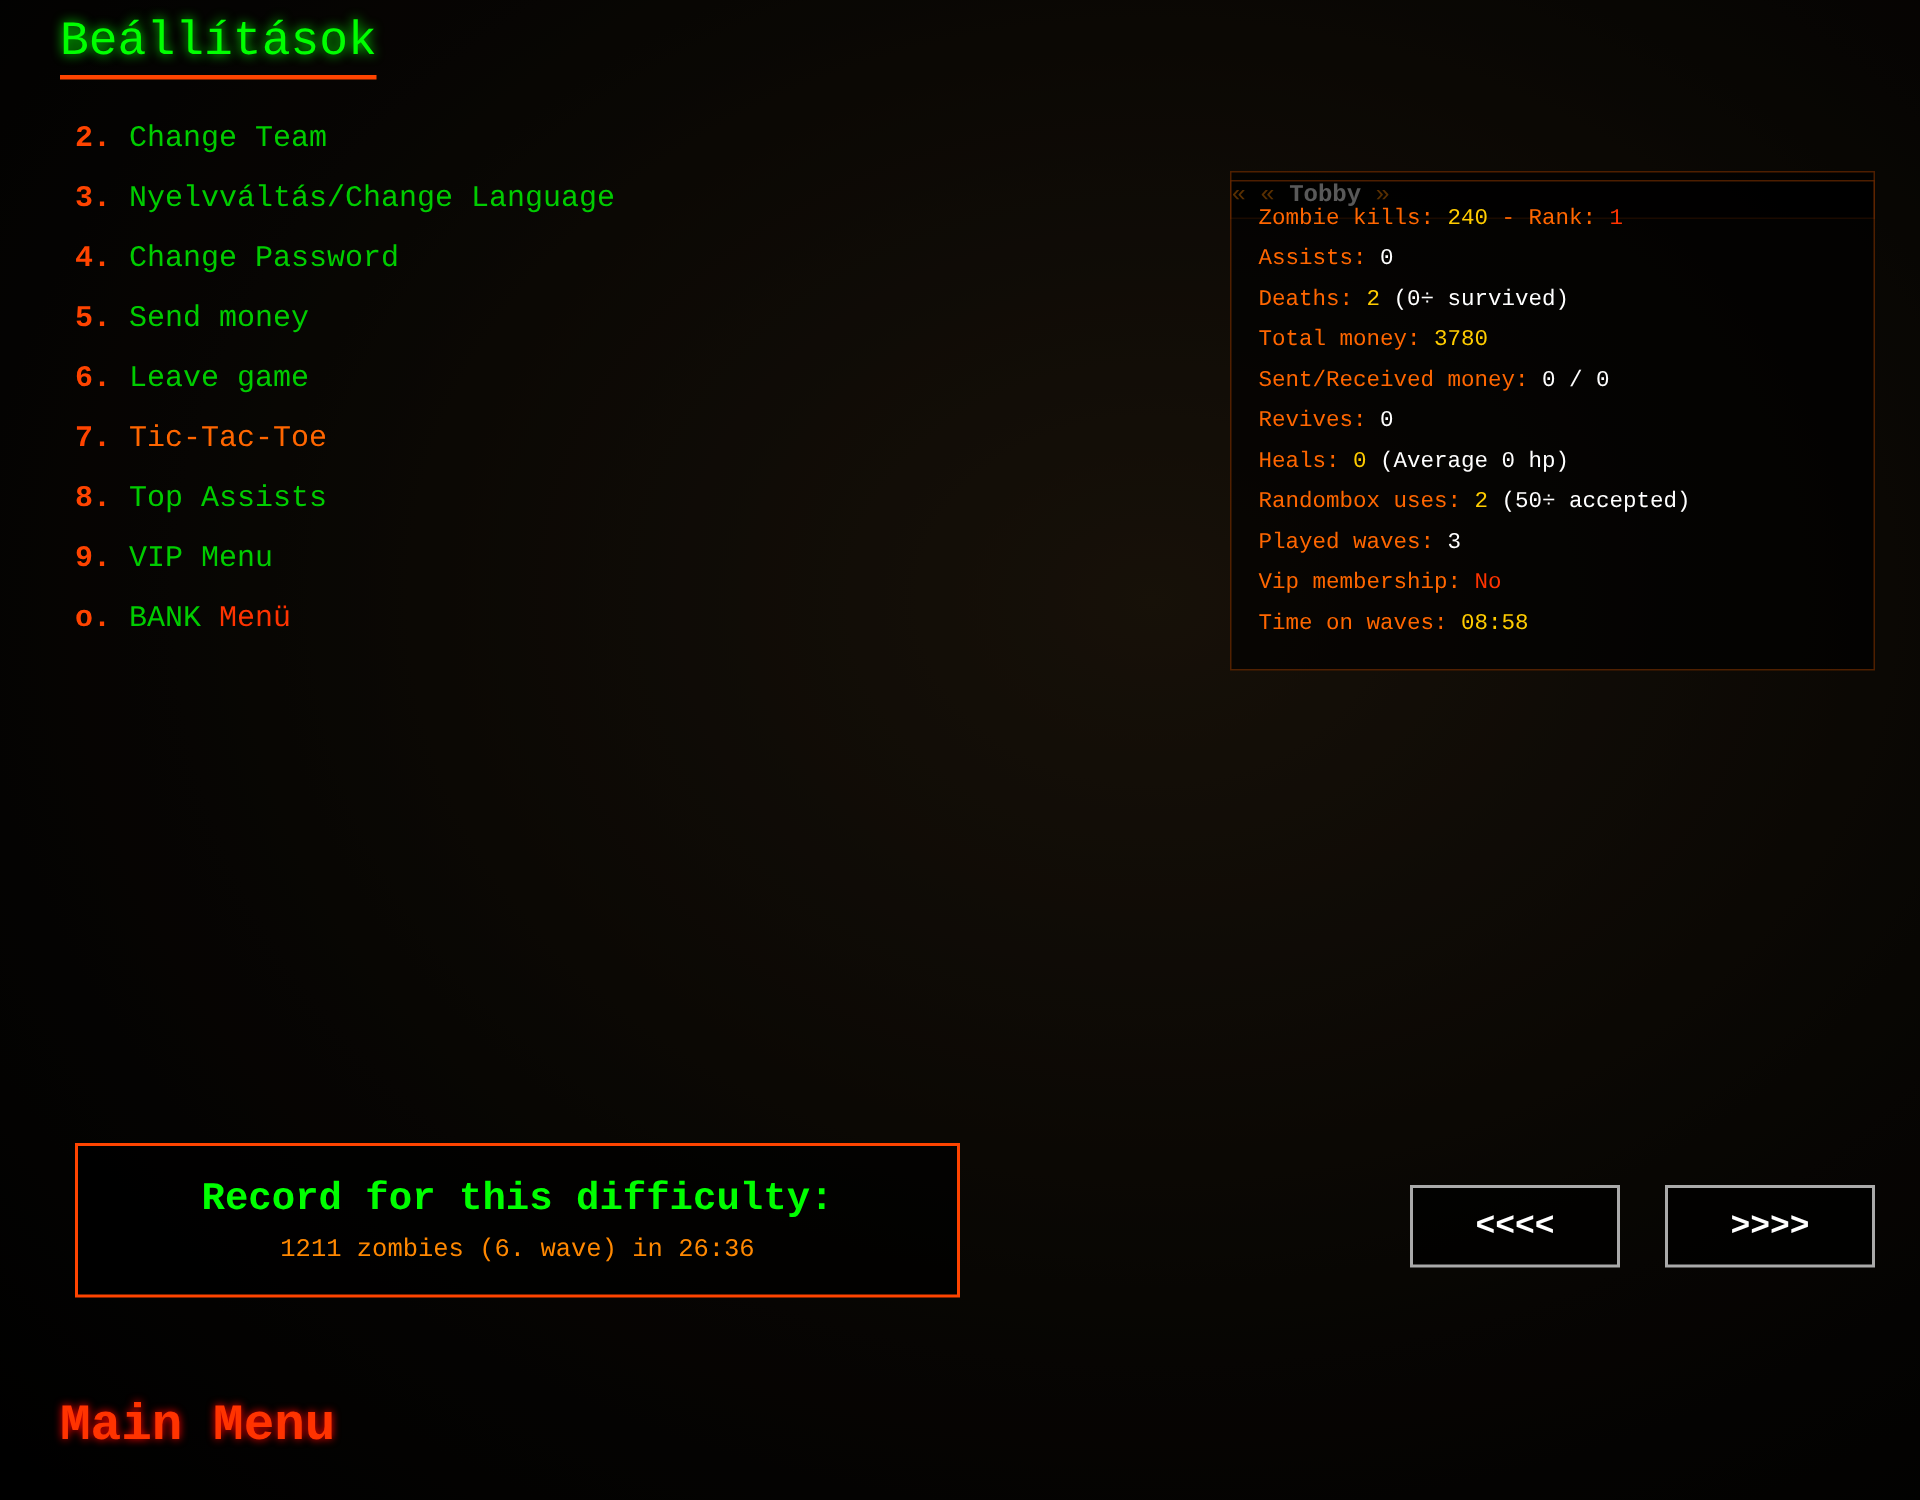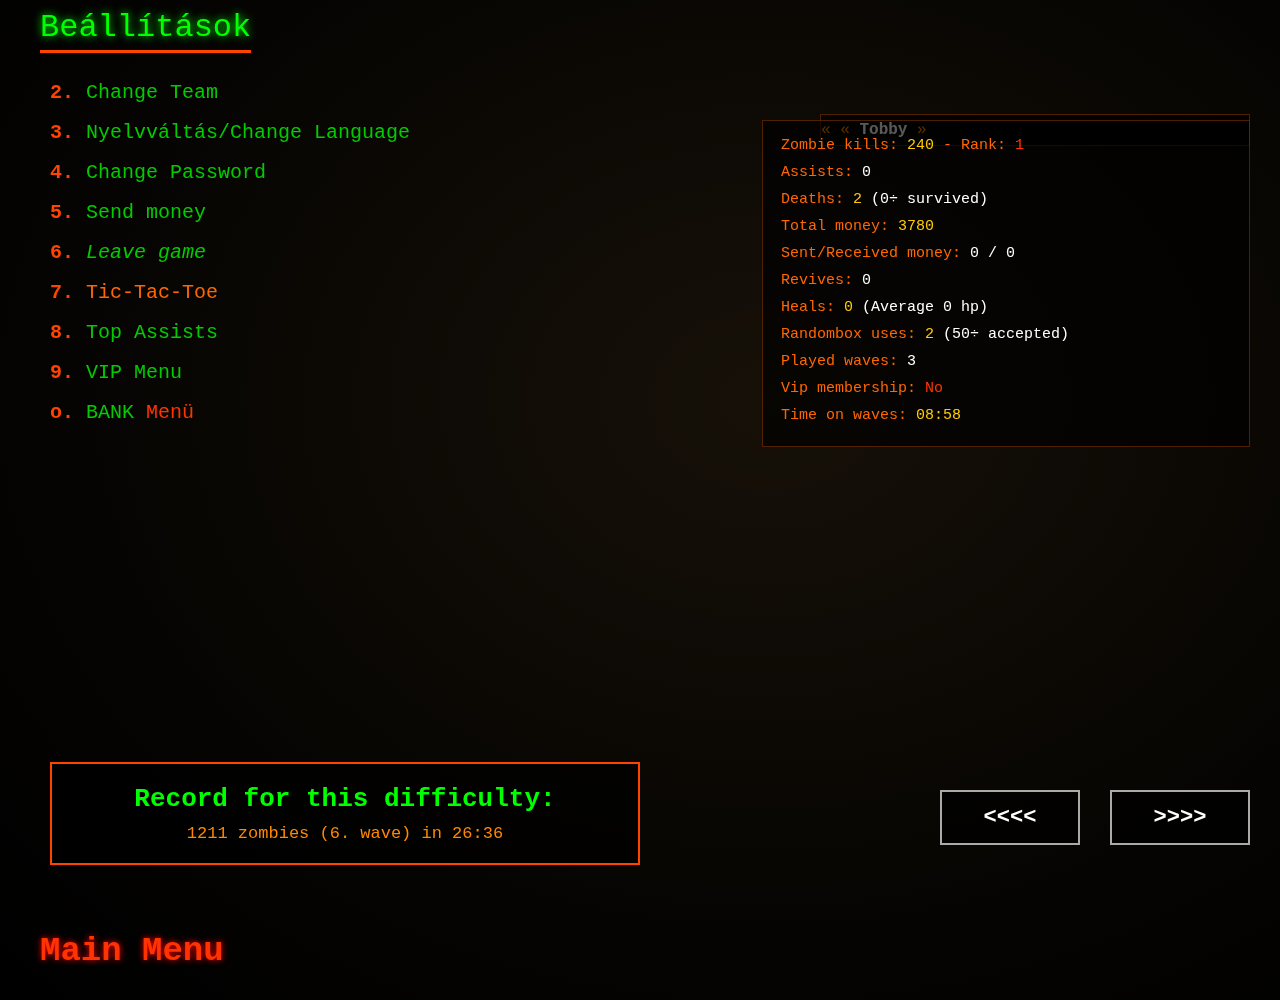--- a/index.html
+++ b/index.html
@@ -106,21 +106,21 @@
     .player-name {
       color: #ffffff;
       font-weight: bold;
     }
 
     
     .stats-panel {
       position: absolute;
       top: 120px;
       right: 30px;
-      width: 488px;
+      width: 430px;
       background: rgba(0,0,0,0.65);
       z-index: 10;
       border: 1px solid rgba(255,100,0,0.3);
       padding: 14px 18px;
     }
 
     .stat-line {
       font-size: 15px;
       margin-bottom: 6px;
       line-height: 1.4;
@@ -206,21 +206,21 @@
   <li>
     <span class="menu-number" style="color:#ff4400;">3. </span><span style="color:#00cc00;">Nyelvváltás/Change Language</span>
   </li>
   <li>
     <span class="menu-number" style="color:#ff4400;">4. </span><span style="color:#00cc00;">Change Password</span>
   </li>
   <li>
     <span class="menu-number" style="color:#ff4400;">5. </span><span style="color:#00cc00;">Send money</span>
   </li>
   <li>
-    <span class="menu-number" style="color:#ff4400;">6. </span><span style="color:#00cc00;font-style:italic;">Leave game</span>
+    <span class="menu-number" style="color:#ff4400;">6. </span><span style="color:#00cc00;">Leave game</span>
   </li>
   <li>
     <span class="menu-number" style="color:#ff4400;">7. </span><span style="color:#ff6600;">Tic-Tac-Toe</span>
   </li>
   <li>
     <span class="menu-number" style="color:#ff4400;">8. </span><span style="color:#00cc00;">Top Assists</span>
   </li>
   <li>
     <span class="menu-number" style="color:#ff4400;">9. </span><span style="color:#00cc00;">VIP Menu</span>
   </li>

